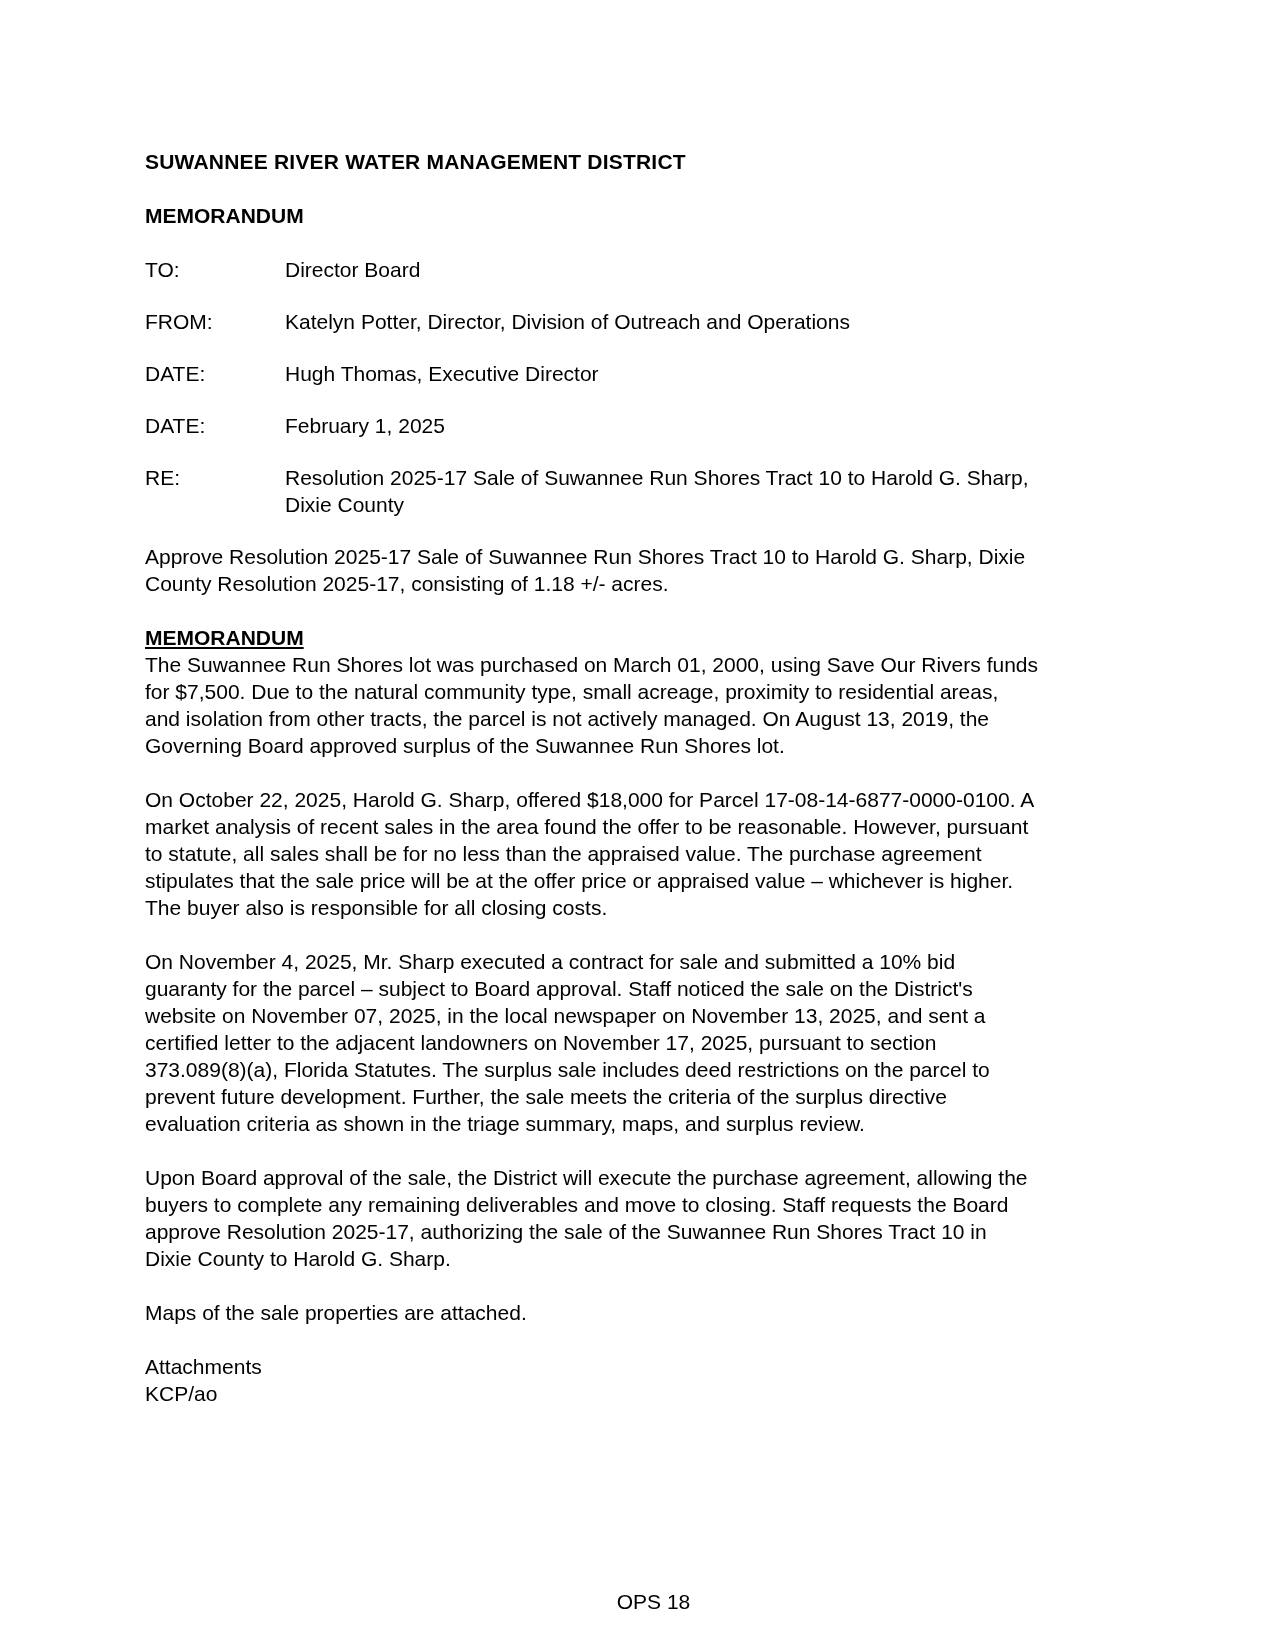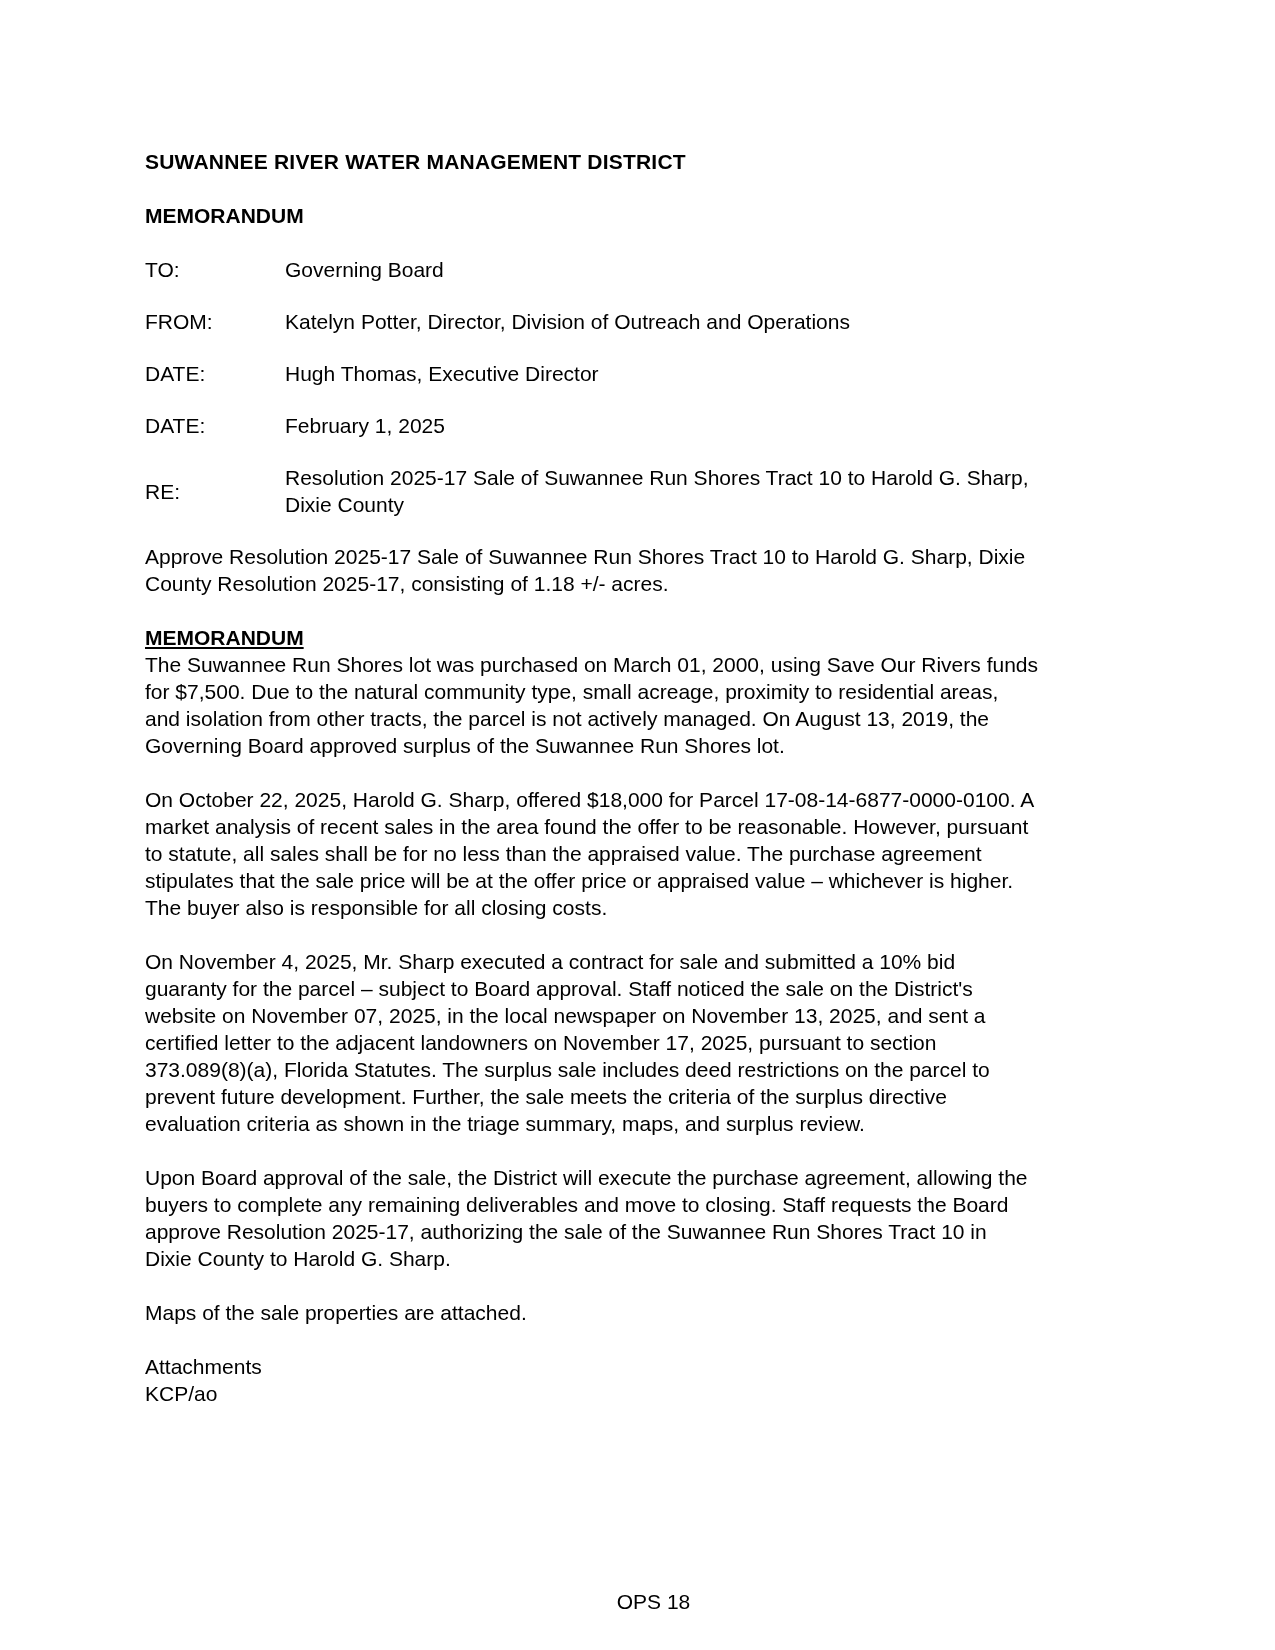--- a/index.html
+++ b/index.html
@@ -25,21 +25,21 @@
     font-weight: bold;
   }
   .doc-type {
     text-align: left;
     font-weight: bold;
     margin-top: 27px;
   }
   .memo-fields { margin-top: 27px; }
   .memo-row {
     display: flex;
-    align-items: center;
+    align-items: flex-start;
     margin-bottom: 25px;
   }
   .memo-label { flex: 0 0 140px; width: 140px; }
   .memo-value { white-space: pre-line; }
   .section-heading {
     font-weight: bold;
     text-decoration: underline;
   }
   .para {
     white-space: pre-line;
@@ -59,21 +59,21 @@
 
 <div class="page">
 
   <div class="doc-title">SUWANNEE RIVER WATER MANAGEMENT DISTRICT</div>
 
   <div class="doc-type">MEMORANDUM</div>
 
   <div class="memo-fields">
     <div class="memo-row">
       <div class="memo-label">TO:</div>
-      <div class="memo-value">Governing Board</div>
+      <div class="memo-value">Director Board</div>
     </div>
     <div class="memo-row">
       <div class="memo-label">FROM:</div>
       <div class="memo-value">Katelyn Potter, Director, Division of Outreach and Operations</div>
     </div>
     <div class="memo-row">
       <div class="memo-label">DATE:</div>
       <div class="memo-value">Hugh Thomas, Executive Director</div>
     </div>
     <div class="memo-row">

